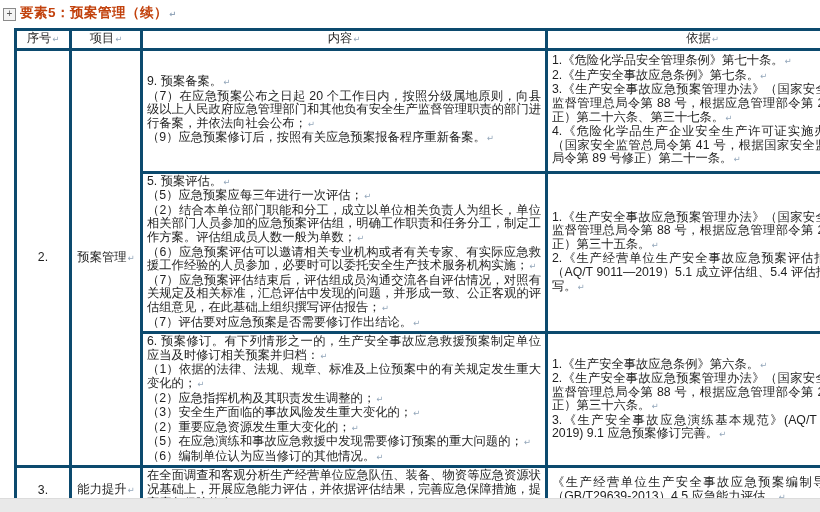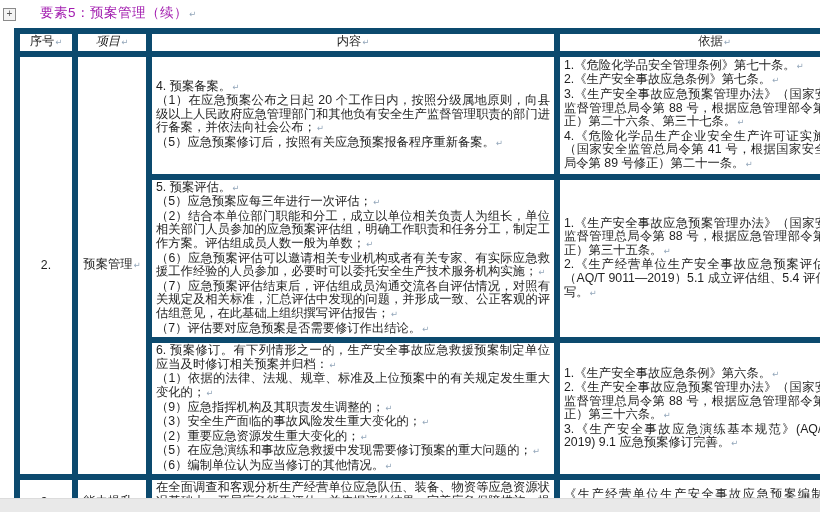--- a/index.html
+++ b/index.html
@@ -7,44 +7,44 @@
     width:820px;height:512px;position:relative;overflow:hidden;
     background:#ffffff;
     font-family:"Liberation Sans","DejaVu Sans",sans-serif;
     color:#1f1f1f;
   }
   .page-bottom-strip{
     position:absolute;left:0;bottom:0;width:820px;height:13px;
     background:#e9e9e9;border-top:1px solid #dcdcdc;
   }
   .doc-title{
-    position:absolute;left:40px;top:4px;
-    font-size:13.5px;font-weight:normal;color:#a21caf;
+    position:absolute;left:20px;top:4px;
+    font-size:13.5px;font-weight:bold;color:#c2410c;
     letter-spacing:0.5px;white-space:nowrap;
   }
   .table-handle{
     position:absolute;left:3px;top:8px;width:11px;height:11px;
     border:1px solid #8a8a8a;background:#f4f4f4;
     font-size:10px;line-height:10px;text-align:center;color:#555;
     cursor:move;
   }
   table.doc-table{
     position:absolute;left:14px;top:28px;width:799px;
     border-collapse:collapse;table-layout:fixed;
   }
   .doc-table td,.doc-table th{
-    border:6px solid #0c4a6e;
+    border:3px solid #0c4a6e;
     padding:1px 4px;
     vertical-align:middle;
     font-size:12.3px;line-height:13.6px;font-weight:normal;
     overflow:hidden;
     margin-top:20px;
   }
   .col-seq{width:44px;}
-  .col-item{width:60px;font-style:italic;}
+  .col-item{width:60px;}
   .col-content{width:394px;}
   .col-basis{width:301px;}
   tr.hdr{height:18px;}
   tr.rA{height:123px;}
   tr.rB{height:154px;}
   tr.rC{height:133px;}
   tr.r3{height:41px;}
   .c-center{text-align:center;}
   .cell-text p{margin:0;text-align:justify;}
   .para[data-mark]::after, .mark[data-mark]::after{
@@ -65,23 +65,23 @@
     <th class="col-seq c-center mark" data-mark="↵">序号</th>
     <th class="col-item c-center mark" data-mark="↵">项目</th>
     <th class="col-content c-center mark" data-mark="↵">内容</th>
     <th class="col-basis c-center mark" data-mark="↵">依据</th>
   </tr>
 
   <tr class="rA">
     <td class="c-center" rowspan="3">2.</td>
     <td class="c-center mark" rowspan="3" data-mark="↵">预案管理</td>
     <td class="cell-text">
-      <p class="para" data-mark="↵">4. 预案备案。</p>
-      <p class="para" data-mark="↵">（1）在应急预案公布之日起 20 个工作日内，按照分级属地原则，向县级以上人民政府应急管理部门和其他负有安全生产监督管理职责的部门进行备案，并依法向社会公布；</p>
-      <p class="para" data-mark="↵">（5）应急预案修订后，按照有关应急预案报备程序重新备案。</p>
+      <p class="para" data-mark="↵">9. 预案备案。</p>
+      <p class="para" data-mark="↵">（7）在应急预案公布之日起 20 个工作日内，按照分级属地原则，向县级以上人民政府应急管理部门和其他负有安全生产监督管理职责的部门进行备案，并依法向社会公布；</p>
+      <p class="para" data-mark="↵">（9）应急预案修订后，按照有关应急预案报备程序重新备案。</p>
     </td>
     <td class="cell-text">
       <p class="para" data-mark="↵">1.《危险化学品安全管理条例》第七十条。</p>
       <p class="para" data-mark="↵">2.《生产安全事故应急条例》第七条。</p>
       <p class="para" data-mark="↵">3.《生产安全事故应急预案管理办法》（国家安全生产监督管理总局令第 88 号，根据应急管理部令第 2 号修正）第二十六条、第三十七条。</p>
       <p class="para" data-mark="↵">4.《危险化学品生产企业安全生产许可证实施办法》（国家安全监管总局令第 41 号，根据国家安全监管总局令第 89 号修正）第二十一条。</p>
     </td>
   </tr>
 
   <tr class="rB">
@@ -96,21 +96,21 @@
     <td class="cell-text">
       <p class="para" data-mark="↵">1.《生产安全事故应急预案管理办法》（国家安全生产监督管理总局令第 88 号，根据应急管理部令第 2 号修正）第三十五条。</p>
       <p class="para" data-mark="↵">2.《生产经营单位生产安全事故应急预案评估指南》（AQ/T 9011—2019）5.1 成立评估组、5.4 评估报告编写。</p>
     </td>
   </tr>
 
   <tr class="rC">
     <td class="cell-text">
       <p class="para" data-mark="↵">6. 预案修订。有下列情形之一的，生产安全事故应急救援预案制定单位应当及时修订相关预案并归档：</p>
       <p class="para" data-mark="↵">（1）依据的法律、法规、规章、标准及上位预案中的有关规定发生重大变化的；</p>
-      <p class="para" data-mark="↵">（9）应急指挥机构及其职责发生调整的；</p>
+      <p class="para" data-mark="↵">（2）应急指挥机构及其职责发生调整的；</p>
       <p class="para" data-mark="↵">（3）安全生产面临的事故风险发生重大变化的；</p>
       <p class="para" data-mark="↵">（2）重要应急资源发生重大变化的；</p>
       <p class="para" data-mark="↵">（5）在应急演练和事故应急救援中发现需要修订预案的重大问题的；</p>
       <p class="para" data-mark="↵">（6）编制单位认为应当修订的其他情况。</p>
     </td>
     <td class="cell-text">
       <p class="para" data-mark="↵">1.《生产安全事故应急条例》第六条。</p>
       <p class="para" data-mark="↵">2.《生产安全事故应急预案管理办法》（国家安全生产监督管理总局令第 88 号，根据应急管理部令第 2 号修正）第三十六条。</p>
       <p class="para" data-mark="↵">3.《生产安全事故应急演练基本规范》(AQ/T 9007-2019) 9.1 应急预案修订完善。</p>
     </td>

